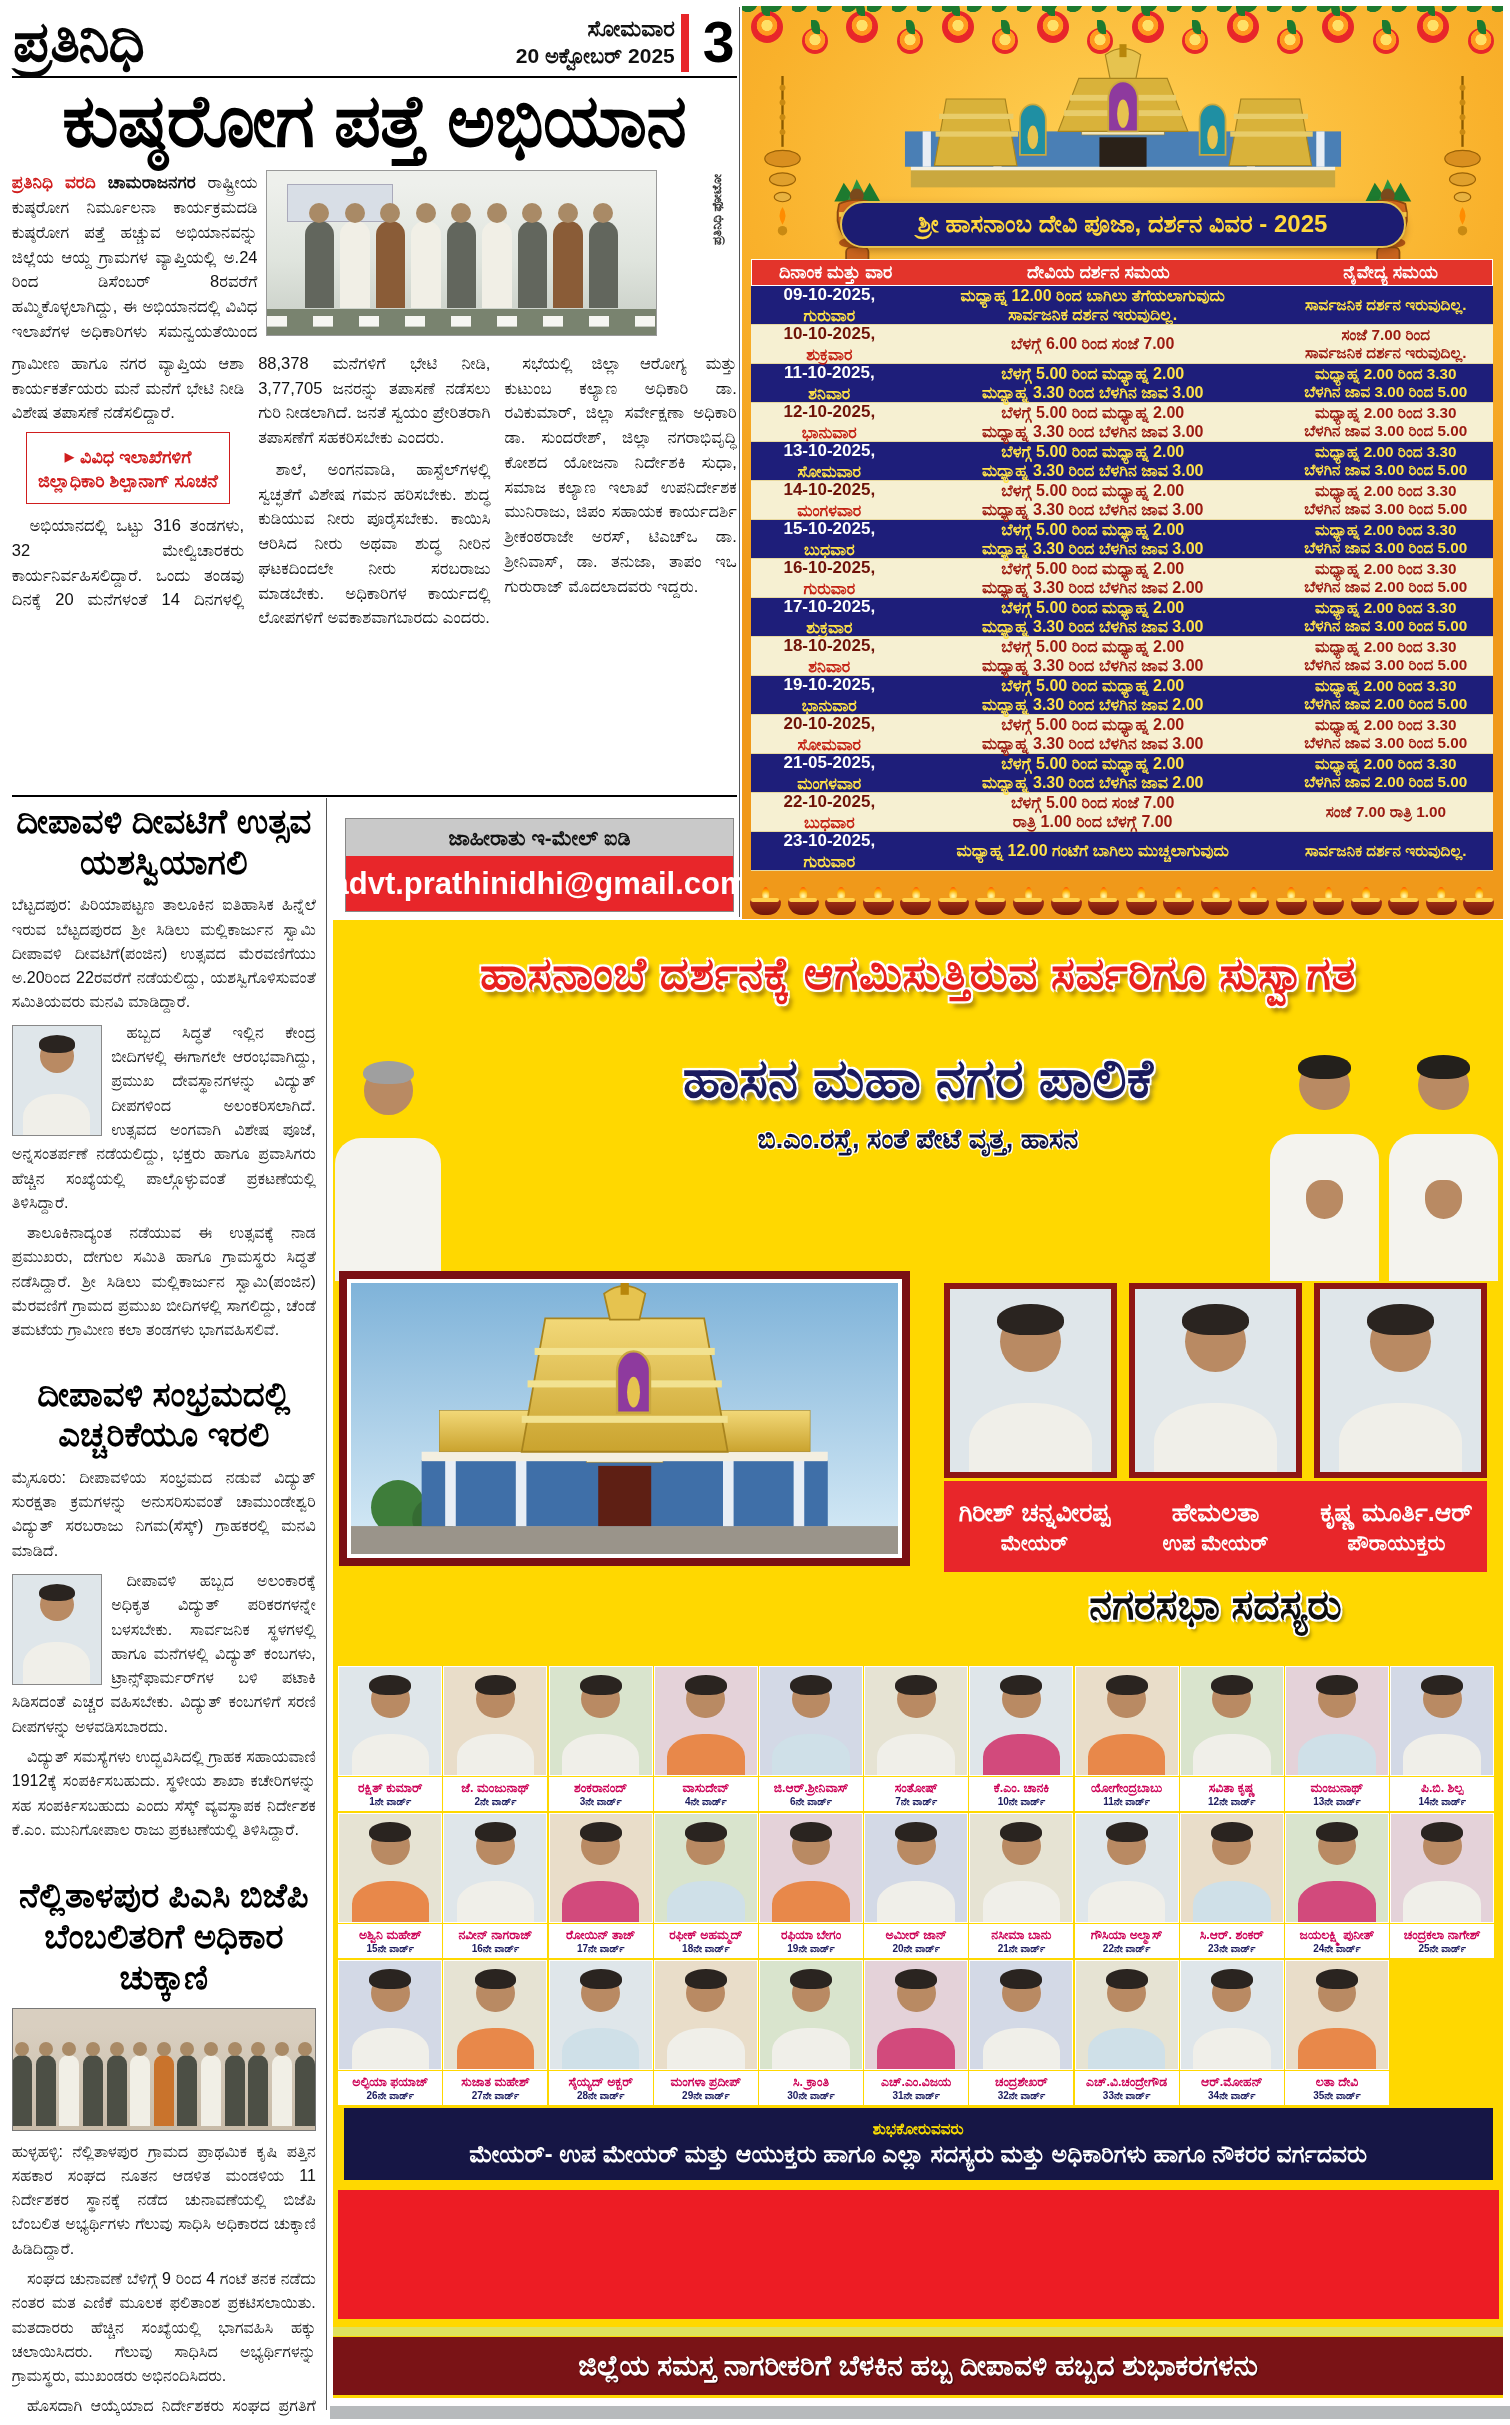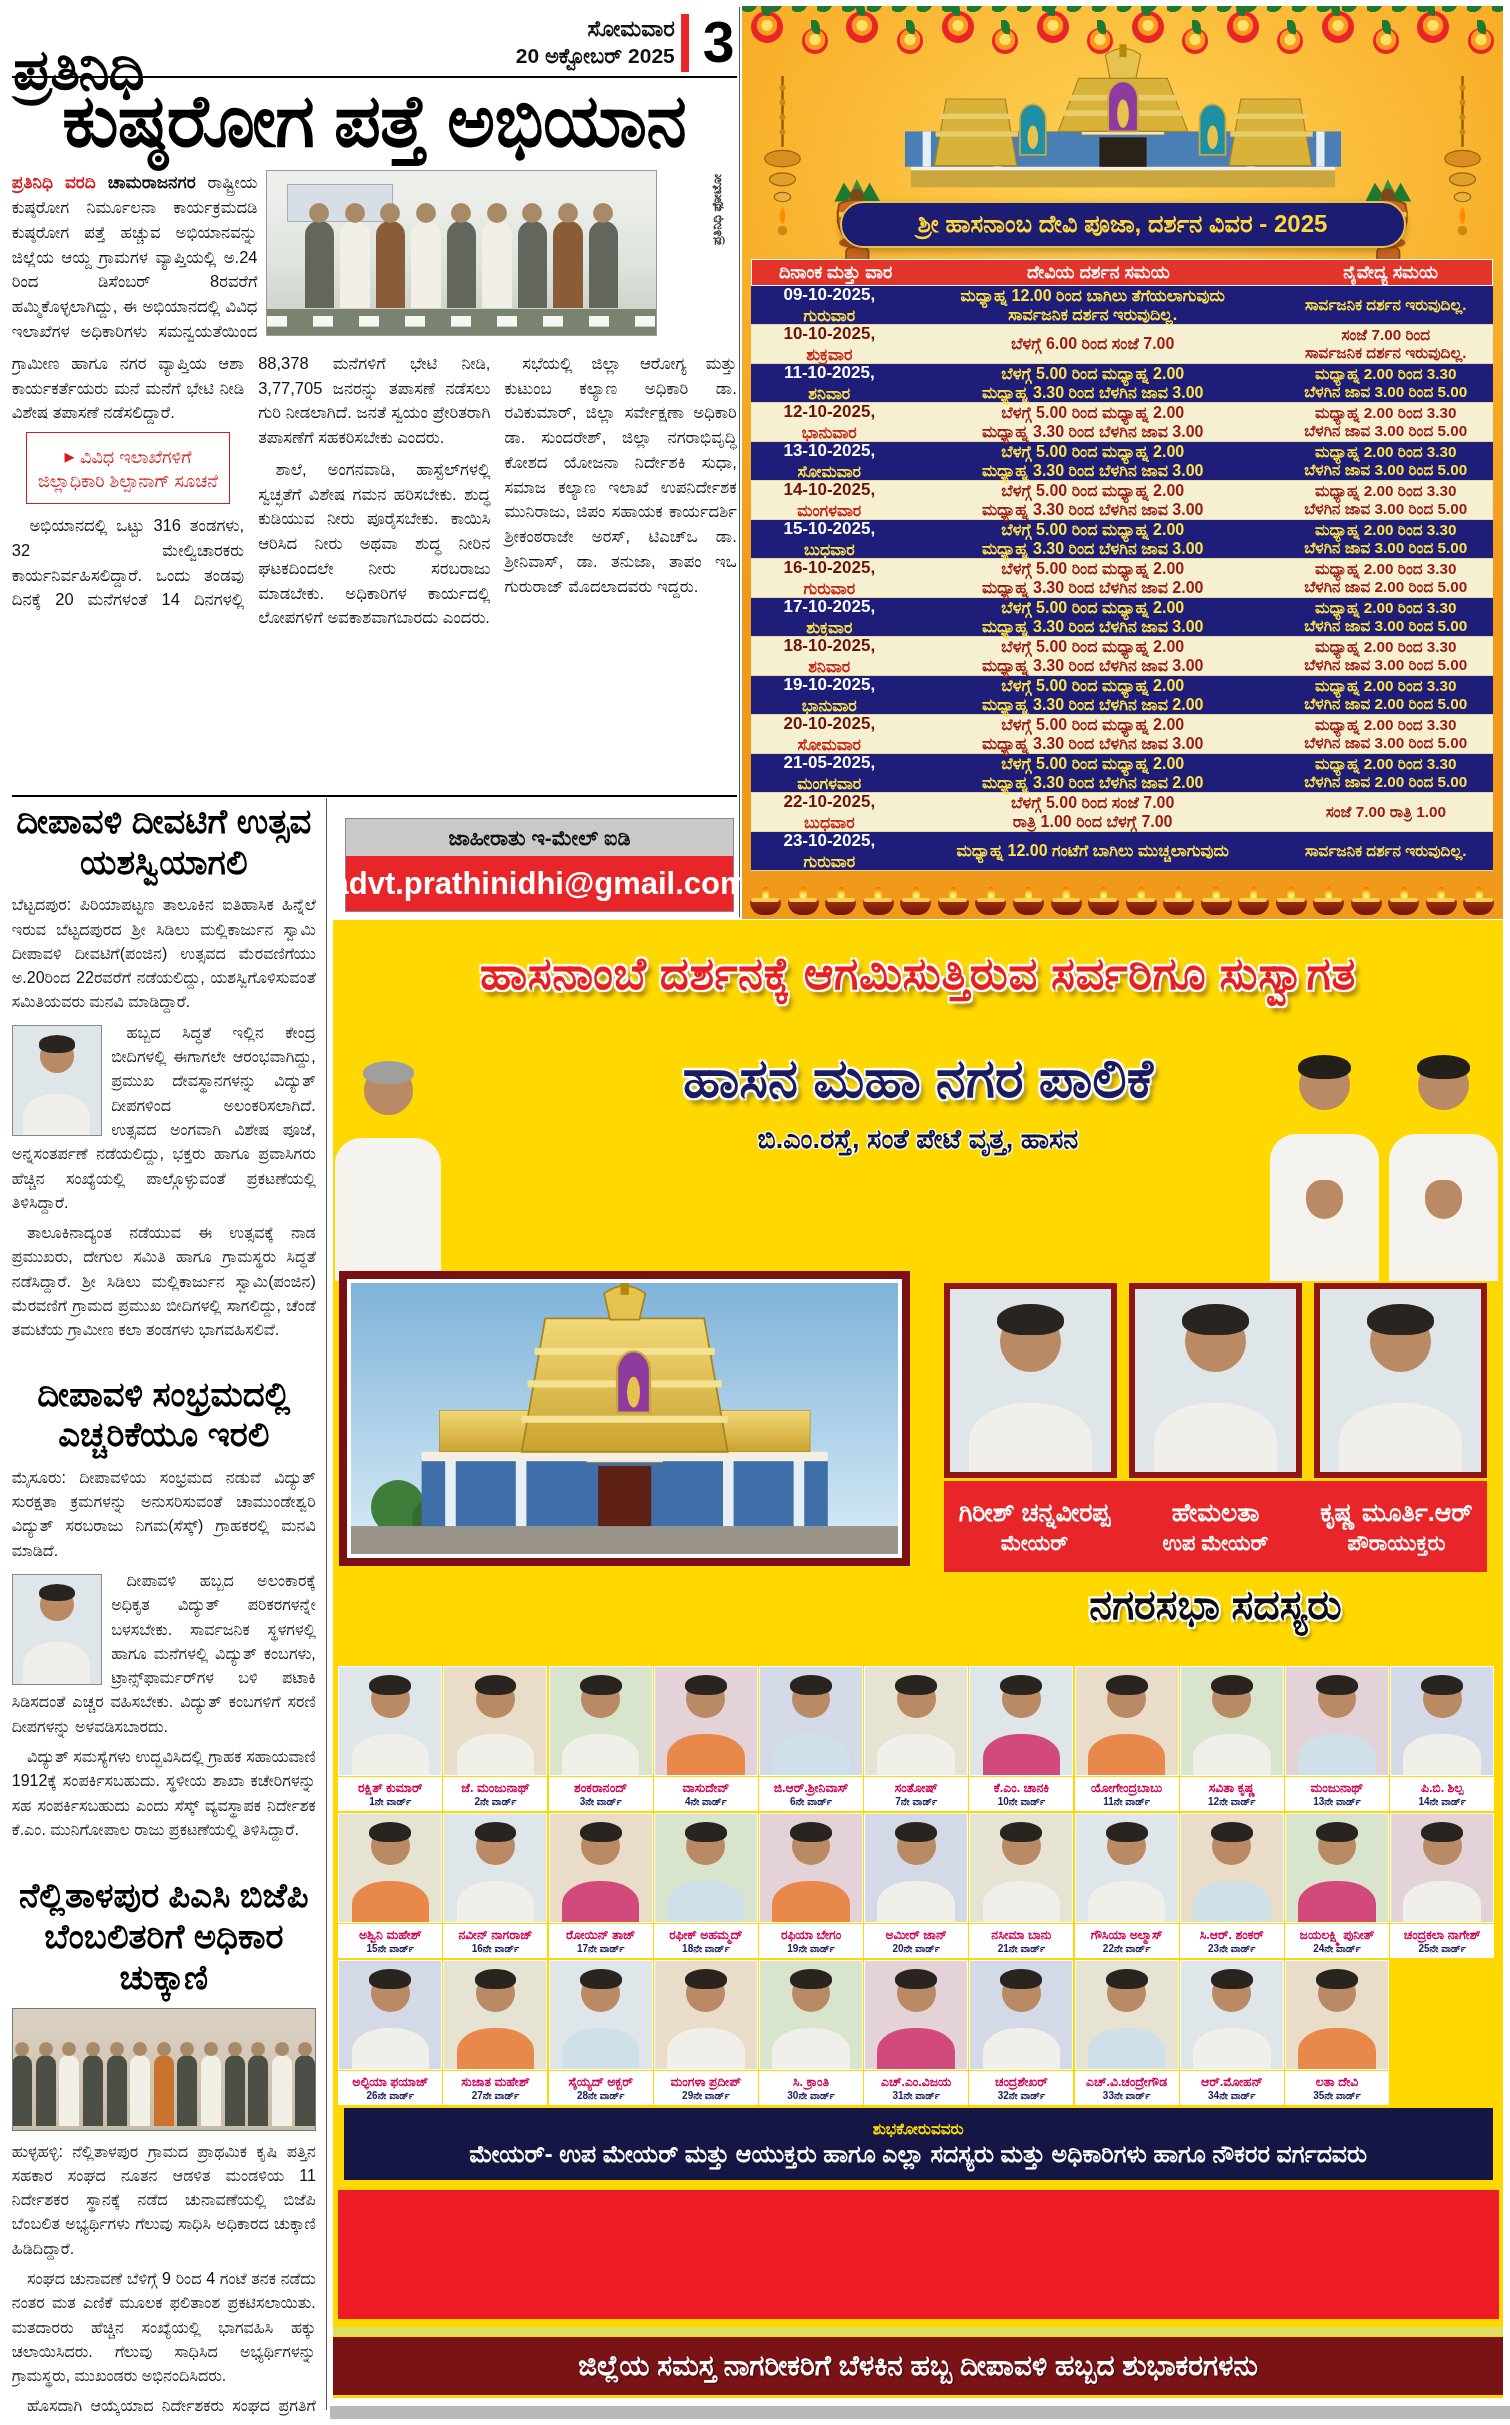--- a/index.html
+++ b/index.html
@@ -2,21 +2,21 @@
 <html style="font-size:9.4px"><head>
 <meta charset="utf-8">
 <style>
   html,body{margin:0;padding:0;background:#e9e9e9;}
   *{box-sizing:border-box;}
   .page{position:relative;width:1510px;height:2426px;margin:0 auto;background:#ffffff;
         font-family:"Liberation Sans","DejaVu Sans",sans-serif;color:#111;overflow:hidden;}
 
   
   .hdr{position:absolute;left:11.8px;top:8.3px;width:725px;height:70px;border-bottom:2.4px solid #000;}
-  .masthead{position:absolute;left:1.2px;top:1.2px;font-size:56px;font-weight:bold;letter-spacing:-1.2px;color:#050505;margin-top:28px;}
+  .masthead{position:absolute;left:1.2px;top:1.2px;font-size:56px;font-weight:bold;letter-spacing:-1.2px;color:#050505;}
   .dateblock{position:absolute;right:62px;top:7px;text-align:right;line-height:1.25;}
   .dateblock .d1{font-size:22px;font-weight:bold;}
   .dateblock .d2{font-size:21px;font-weight:bold;}
   .redbar{position:absolute;right:48px;top:5.9px;width:7.7px;height:58px;background:#e8262a;}
   .pageno{position:absolute;right:2.4px;top:1.2px;font-size:57px;font-weight:bold;color:#000;}
 
   
   .main-article{position:absolute;left:11.8px;top:83px;width:725px;height:711px;overflow:hidden;}
   .m-head{font-size:73px;font-weight:bold;line-height:1.04;text-align:center;color:#000;letter-spacing:-0.6px;}
   .rowA{display:flex;margin-top:10.6px;height:172px;}
@@ -32,21 +32,21 @@
   .photo-scene .fig:nth-child(5n){background:#8a5c37;}
   .table-strip{position:absolute;left:0;bottom:0;width:100%;height:26px;background:#79836f;
                background-image:repeating-linear-gradient(90deg,#f6f6f2 0 20px,transparent 20px 46px);background-size:100% 10.6px;background-position:0 7px;background-repeat:no-repeat;}
   .wallband{position:absolute;top:13px;left:20px;width:106px;height:38px;background:#d8dee6;border:0.6px solid #aab;}
   .caption-sliver{width:71px;position:relative;}
   .vcap{position:absolute;right:3.5px;top:4.7px;writing-mode:vertical-rl;transform:rotate(180deg);font-size:12.4px;color:#333;font-weight:bold;}
   .rowB{margin-top:9.4px;height:440px;column-count:3;column-gap:14px;font-size:16.5px;line-height:1.5;text-align:justify;overflow:hidden;}
   .rowB p{margin:0 0 7px;text-indent:17.7px;}
   .rowB p.nofirst{text-indent:0;}
   .hl-box{border:1.8px solid #d01e1e;width:88%;margin:3.5px auto 9.4px;padding:9.4px 5.9px;text-align:center;
-          color:#d01e1e;font-weight:normal;font-size:17.7px;line-height:1.35;break-inside:avoid;}
+          color:#d01e1e;font-weight:bold;font-size:17.7px;line-height:1.35;break-inside:avoid;}
   .hl-box .arr{color:#d01e1e;font-size:20px;}
   .hrule{position:absolute;left:11.8px;top:795px;width:725px;height:1.8px;background:#000;}
 
   
   .vline-left{position:absolute;left:326px;top:798px;width:1.2px;height:1612px;background:#555;}
   .vline-mid{position:absolute;left:739px;top:7px;width:1.2px;height:910px;background:#555;}
   .left-col{position:absolute;left:11.8px;top:801px;width:304px;height:1620px;overflow:hidden;}
   .la-head{font-size:34px;font-weight:bold;line-height:1.2;text-align:center;color:#000;margin:0 0 10.6px;}
   .la-body{font-size:16px;line-height:1.52;text-align:justify;}
   .la-body p{margin:0 0 5.9px;text-indent:15.3px;}

